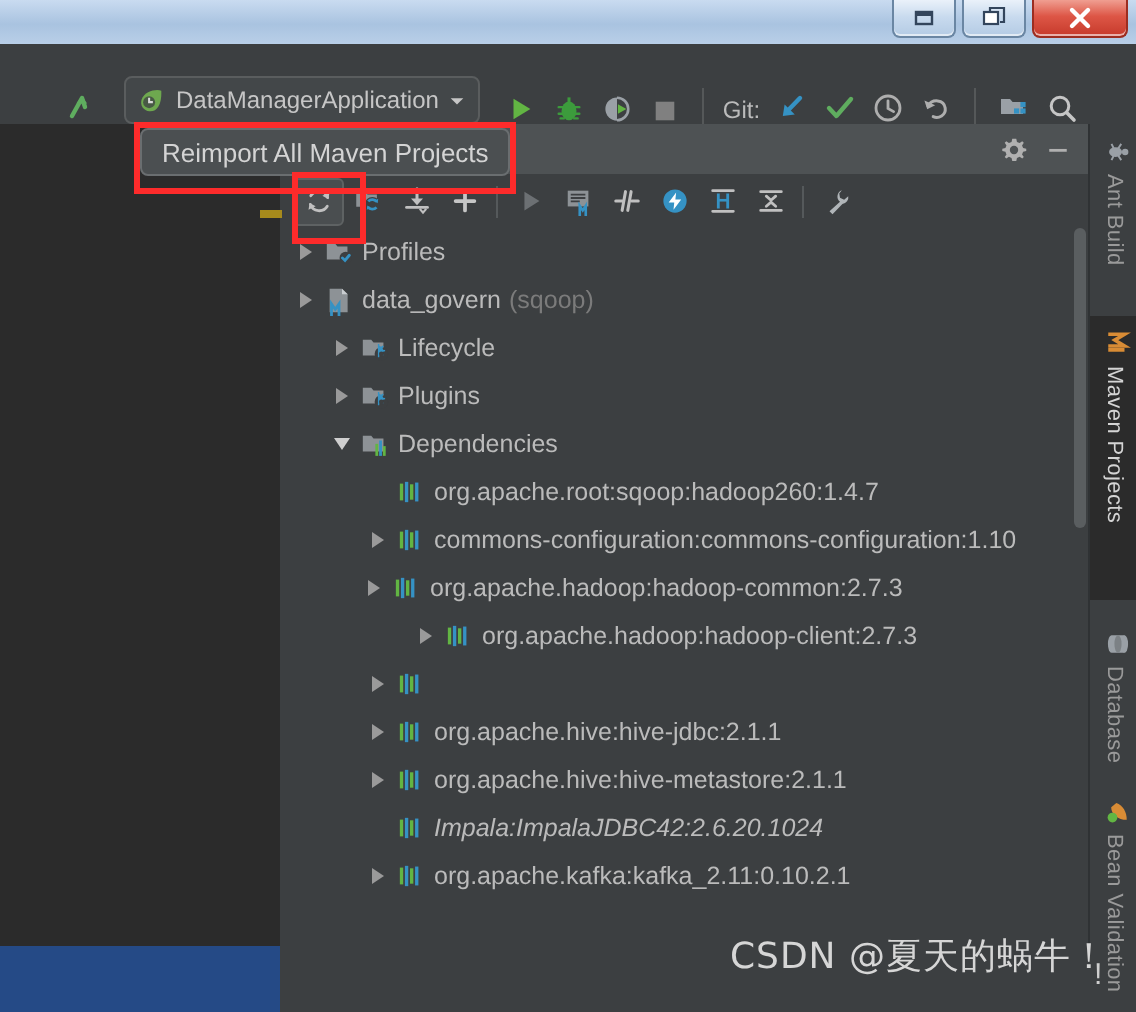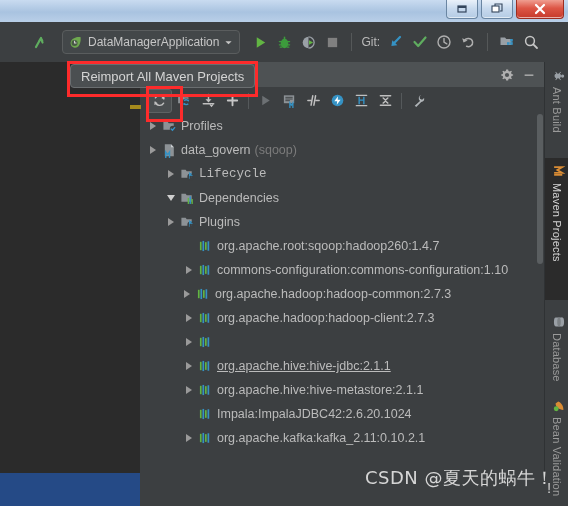--- a/index.html
+++ b/index.html
@@ -29,21 +29,21 @@
     width:46px;margin-right:4px;
     background:linear-gradient(#f2a79a,#dd5646 48%,#c63a2b);
     border-color:#9c2d20;
   }
   .winbtn svg{display:block;}
 
   
   .ide-toolbar{
     position:absolute;left:0;top:22px;width:568px;height:40px;
     background:#3c3f41;
-    display:flex;align-items:center;
+    display:flex;align-items:flex-end;
   }
   .tb-sep{width:1px;height:18px;background:#555859;margin:0 7px;}
   .tb-icon{display:flex;align-items:center;justify-content:center;}
   .run-config{
     display:flex;align-items:center;gap:5px;
     height:22px;padding:0 6px 0 5px;margin-left:8px;
     border:1px solid #5a5d5e;border-radius:4px;background:#434749;
     color:#c6c6c6;font-size:12px;white-space:nowrap;
   }
   .git-label{color:#bbbbbb;font-size:12px;margin:0 4px 0 2px;}
@@ -402,62 +402,62 @@
         <span class="ico">
           <svg width="15" height="15" viewBox="0 0 16 16">
             <path d="M3 1.4 H9.6 L12.6 4.4 V14 H3 Z" fill="#8d9296"></path>
             <path d="M9.6 1.4 V4.4 H12.6 Z" fill="#c9cdd0"></path>
             <path d="M4 16 V9.6 L6 12.4 L8 9.6 V16" fill="none" stroke="#3592c4" stroke-width="1.5"></path>
           </svg>
         </span>
         <span>data_govern</span>
         <span class="lbl-muted">(sqoop)</span>
       </div>
-      <div class="row" style="padding-left: 26px; font-family: Liberation Mono, monospace;">
+      <div class="row" style="padding-left: 26px;">
         <span class="arrow">
           <span class="tri-r"></span>
         </span>
         <span class="ico">
           <svg width="15" height="15" viewBox="0 0 16 16">
             <path d="M1.5 3 H6 L7.2 4.5 H12.5 V11.5 H1.5 Z" fill="#8d9296"></path>
             <circle cx="11.4" cy="10.6" r="3.6" fill="#3c3f41"></circle>
             <path d="M11.4 7.6 L12.1 7.6 L12.3 8.7 L13.2 9 L14.1 8.4 L14.6 8.9 L14 9.8 L14.3 10.7 L15.4 10.9 L15.4 11.6 L14.3 11.8 L14 12.7 L14.6 13.6 L14.1 14.1 L13.2 13.5 L12.3 13.8 L12.1 14.9 L11.4 14.9" fill="#3592c4" transform="translate(-1.4,-1.9) scale(0.96)"></path>
             <circle cx="11.4" cy="10.6" r="1.3" fill="#3c3f41"></circle>
           </svg>
         </span>
         <span>Lifecycle</span>
       </div>
       <div class="row" style="padding-left: 26px;">
         <span class="arrow">
+          <span class="tri-r"></span>
+        </span>
+        <span class="ico">
+          <svg width="15" height="15" viewBox="0 0 16 16">
+            <path d="M1.5 3 H6 L7.2 4.5 H12.5 V11.5 H1.5 Z" fill="#8d9296"></path>
+            <circle cx="11.4" cy="10.6" r="3.6" fill="#3c3f41"></circle>
+            <path d="M11.4 7.6 L12.1 7.6 L12.3 8.7 L13.2 9 L14.1 8.4 L14.6 8.9 L14 9.8 L14.3 10.7 L15.4 10.9 L15.4 11.6 L14.3 11.8 L14 12.7 L14.6 13.6 L14.1 14.1 L13.2 13.5 L12.3 13.8 L12.1 14.9 L11.4 14.9" fill="#3592c4" transform="translate(-1.4,-1.9) scale(0.96)"></path>
+            <circle cx="11.4" cy="10.6" r="1.3" fill="#3c3f41"></circle>
+          </svg>
+        </span>
+        <span>Plugins</span>
+      </div>
+      <div class="row" style="padding-left: 26px;">
+        <span class="arrow">
           <span class="tri-d"></span>
         </span>
         <span class="ico">
           <svg width="15" height="15" viewBox="0 0 16 16">
             <path d="M1.5 3 H6 L7.2 4.5 H12.5 V11.5 H1.5 Z" fill="#8d9296"></path>
             <rect x="8.2" y="7.4" width="1.5" height="6.4" fill="#62b543"></rect>
             <rect x="10.2" y="5.6" width="1.5" height="8.2" fill="#3592c4"></rect>
             <rect x="12.2" y="8.6" width="1.5" height="5.2" fill="#62b543"></rect>
           </svg>
         </span>
         <span>Dependencies</span>
       </div>
-      <div class="row" style="padding-left: 26px;">
-        <span class="arrow">
-          <span class="tri-r"></span>
-        </span>
-        <span class="ico">
-          <svg width="15" height="15" viewBox="0 0 16 16">
-            <path d="M1.5 3 H6 L7.2 4.5 H12.5 V11.5 H1.5 Z" fill="#8d9296"></path>
-            <circle cx="11.4" cy="10.6" r="3.6" fill="#3c3f41"></circle>
-            <path d="M11.4 7.6 L12.1 7.6 L12.3 8.7 L13.2 9 L14.1 8.4 L14.6 8.9 L14 9.8 L14.3 10.7 L15.4 10.9 L15.4 11.6 L14.3 11.8 L14 12.7 L14.6 13.6 L14.1 14.1 L13.2 13.5 L12.3 13.8 L12.1 14.9 L11.4 14.9" fill="#3592c4" transform="translate(-1.4,-1.9) scale(0.96)"></path>
-            <circle cx="11.4" cy="10.6" r="1.3" fill="#3c3f41"></circle>
-          </svg>
-        </span>
-        <span>Plugins</span>
-      </div>
       <div class="row" style="padding-left: 44px;">
         <span class="arrow none"></span>
         <span class="ico">
           <svg width="14" height="14" viewBox="0 0 16 16">
             <rect x="2.2" y="3.2" width="1.9" height="9.6" fill="#62b543"></rect>
             <rect x="5.1" y="2.2" width="1.9" height="11.6" fill="#3592c4"></rect>
             <rect x="8" y="3.6" width="1.9" height="8.8" fill="#62b543"></rect>
             <rect x="10.9" y="2.6" width="1.9" height="10.8" fill="#3592c4"></rect>
           </svg>
         </span>
@@ -484,76 +484,76 @@
         <span class="ico">
           <svg width="14" height="14" viewBox="0 0 16 16">
             <rect x="2.2" y="3.2" width="1.9" height="9.6" fill="#62b543"></rect>
             <rect x="5.1" y="2.2" width="1.9" height="11.6" fill="#3592c4"></rect>
             <rect x="8" y="3.6" width="1.9" height="8.8" fill="#62b543"></rect>
             <rect x="10.9" y="2.6" width="1.9" height="10.8" fill="#3592c4"></rect>
           </svg>
         </span>
         <span>org.apache.hadoop:hadoop-common:2.7.3</span>
       </div>
+      <div class="row" style="padding-left: 44px; margin-left: 24px;">
+        <span class="arrow">
+          <span class="tri-r"></span>
+        </span>
+        <span class="ico">
+          <svg width="14" height="14" viewBox="0 0 16 16">
+            <rect x="2.2" y="3.2" width="1.9" height="9.6" fill="#62b543"></rect>
+            <rect x="5.1" y="2.2" width="1.9" height="11.6" fill="#3592c4"></rect>
+            <rect x="8" y="3.6" width="1.9" height="8.8" fill="#62b543"></rect>
+            <rect x="10.9" y="2.6" width="1.9" height="10.8" fill="#3592c4"></rect>
+          </svg>
+        </span>
+        <span>org.apache.hadoop:hadoop-client:2.7.3</span>
+      </div>
       <div class="row" style="padding-left: 44px;">
         <span class="arrow">
           <span class="tri-r"></span>
         </span>
         <span class="ico">
           <svg width="14" height="14" viewBox="0 0 16 16">
             <rect x="2.2" y="3.2" width="1.9" height="9.6" fill="#62b543"></rect>
             <rect x="5.1" y="2.2" width="1.9" height="11.6" fill="#3592c4"></rect>
             <rect x="8" y="3.6" width="1.9" height="8.8" fill="#62b543"></rect>
             <rect x="10.9" y="2.6" width="1.9" height="10.8" fill="#3592c4"></rect>
           </svg>
         </span>
-        <span>org.apache.hadoop:hadoop-client:2.7.3</span>
       </div>
       <div class="row" style="padding-left: 44px;">
         <span class="arrow">
           <span class="tri-r"></span>
         </span>
         <span class="ico">
           <svg width="14" height="14" viewBox="0 0 16 16">
             <rect x="2.2" y="3.2" width="1.9" height="9.6" fill="#62b543"></rect>
             <rect x="5.1" y="2.2" width="1.9" height="11.6" fill="#3592c4"></rect>
             <rect x="8" y="3.6" width="1.9" height="8.8" fill="#62b543"></rect>
             <rect x="10.9" y="2.6" width="1.9" height="10.8" fill="#3592c4"></rect>
           </svg>
         </span>
-      </div>
-      <div class="row" style="padding-left: 44px; text-decoration: underline;">
-        <span class="arrow">
-          <span class="tri-r"></span>
-        </span>
-        <span class="ico">
-          <svg width="14" height="14" viewBox="0 0 16 16">
-            <rect x="2.2" y="3.2" width="1.9" height="9.6" fill="#62b543"></rect>
-            <rect x="5.1" y="2.2" width="1.9" height="11.6" fill="#3592c4"></rect>
-            <rect x="8" y="3.6" width="1.9" height="8.8" fill="#62b543"></rect>
-            <rect x="10.9" y="2.6" width="1.9" height="10.8" fill="#3592c4"></rect>
-          </svg>
-        </span>
         <span>org.apache.hive:hive-jdbc:2.1.1</span>
       </div>
       <div class="row" style="padding-left: 44px;">
         <span class="arrow">
           <span class="tri-r"></span>
         </span>
         <span class="ico">
           <svg width="14" height="14" viewBox="0 0 16 16">
             <rect x="2.2" y="3.2" width="1.9" height="9.6" fill="#62b543"></rect>
             <rect x="5.1" y="2.2" width="1.9" height="11.6" fill="#3592c4"></rect>
             <rect x="8" y="3.6" width="1.9" height="8.8" fill="#62b543"></rect>
             <rect x="10.9" y="2.6" width="1.9" height="10.8" fill="#3592c4"></rect>
           </svg>
         </span>
         <span>org.apache.hive:hive-metastore:2.1.1</span>
       </div>
-      <div class="row" style="padding-left: 44px;">
+      <div class="row" style="padding-left: 44px; font-style: italic;">
         <span class="arrow none"></span>
         <span class="ico">
           <svg width="14" height="14" viewBox="0 0 16 16">
             <rect x="2.2" y="3.2" width="1.9" height="9.6" fill="#62b543"></rect>
             <rect x="5.1" y="2.2" width="1.9" height="11.6" fill="#3592c4"></rect>
             <rect x="8" y="3.6" width="1.9" height="8.8" fill="#62b543"></rect>
             <rect x="10.9" y="2.6" width="1.9" height="10.8" fill="#3592c4"></rect>
           </svg>
         </span>
         <span>Impala:ImpalaJDBC42:2.6.20.1024</span>

